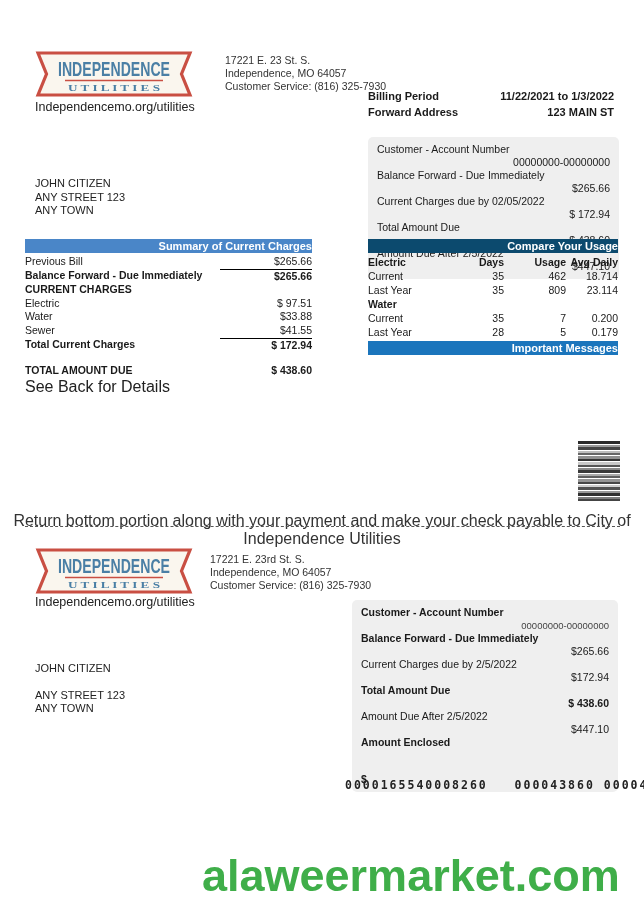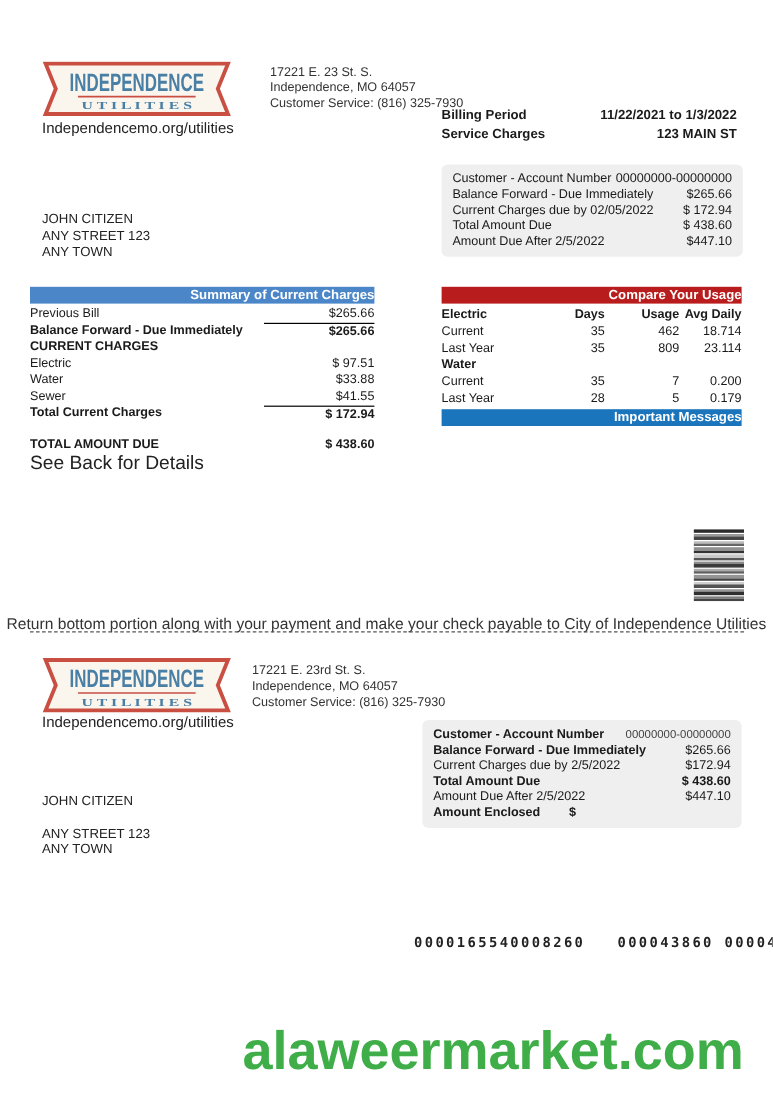--- a/index.html
+++ b/index.html
@@ -16,42 +16,42 @@
   
   .addr{font-size:10.5px;line-height:13px;color:#333;}
   .cust{font-size:11px;line-height:13.5px;color:#222;margin-top:22px;}
 
   
   .bill-rows{width:246px;font-size:11px;font-weight:bold;line-height:16px;}
   .bill-row{display:flex;justify-content:space-between;}
 
   
   .graybox{background:#efefef;border-radius:5px;padding:6px 9px;font-size:10.5px;line-height:13px;}
-  .gb-row{display:flex;justify-content:space-between;}
+  .gb-row{display:flex;justify-content:space-between;flex-direction:column;}
   .gb-row .v{text-align:right;white-space:nowrap;}
   .b{font-weight:bold;}
   .small-acct{font-size:9.5px;color:#444;}
 
   
   .barhdr{height:14px;color:#fff;font-size:11px;font-weight:bold;text-align:right;line-height:14px;}
 
   
   .sum-row{display:flex;justify-content:space-between;font-size:10.5px;line-height:13.6px;}
   .sum-row .val{width:92px;text-align:right;}
   .rule-top{border-top:1px solid #000;}
 
   
   .use-grid{display:grid;grid-template-columns:86px 50px 62px 52px;font-size:10.5px;line-height:14px;}
   .use-grid .num{text-align:right;}
   .use-grid .hdr{font-weight:bold;}
 
   .seeback{font-size:16px;color:#222;}
 
   
-  .divider-text{width:100%;text-align:center;font-size:13px;color:#333;}
+  .divider-text{width:100%;text-align:center;font-size:16px;color:#333;}
   .divider-line{border-bottom:1.5px dashed #555;width:595px;}
 
   .micr{font-family:"DejaVu Sans Mono", monospace;font-size:11.5px;font-weight:bold;
         letter-spacing:2px;white-space:pre;color:#222;}
 
   .watermark{font-size:45px;font-weight:bold;letter-spacing:0px;}
 </style>
 </head>
 <body>
 
@@ -73,21 +73,21 @@
   </div>
 
   <div class="abs website" style="left:35px;top:100px;">Independencemo.org/utilities</div>
 
   <div class="abs bill-rows" style="left:368px;top:88px;">
     <div class="bill-row">
       <span>Billing Period</span>
       <span>11/22/2021 to 1/3/2022</span>
     </div>
     <div class="bill-row">
-      <span>Service Charges</span>
+      <span>Forward Address</span>
       <span>123 MAIN ST</span>
     </div>
   </div>
 
   <div class="abs graybox" style="left:368px;top:137px;width:233px;">
     <div class="gb-row">
       <span>Customer - Account Number</span>
       <span class="v">00000000-00000000</span>
     </div>
     <div class="gb-row">
@@ -148,21 +148,21 @@
       <div class="sum-row b" style="margin-top:12px;">
         <span>TOTAL AMOUNT DUE</span>
         <span class="val">$ 438.60</span>
       </div>
     </div>
   </div>
 
   <div class="abs seeback" style="left:25px;top:378px;">See Back for Details</div>
 
   <div class="abs" style="left:368px;top:239px;width:250px;">
-    <div class="barhdr" style="background:#b91c1c;">Compare Your Usage</div>
+    <div class="barhdr" style="background:#0c4a6e;">Compare Your Usage</div>
     <div class="use-grid" style="padding-top:2px;">
       <span class="hdr">Electric</span>
       <span class="hdr num">Days</span>
       <span class="hdr num">Usage</span>
       <span class="hdr num">Avg Daily</span>
 
       <span>Current</span>
       <span class="num">35</span>
       <span class="num">462</span>
       <span class="num">18.714</span>

